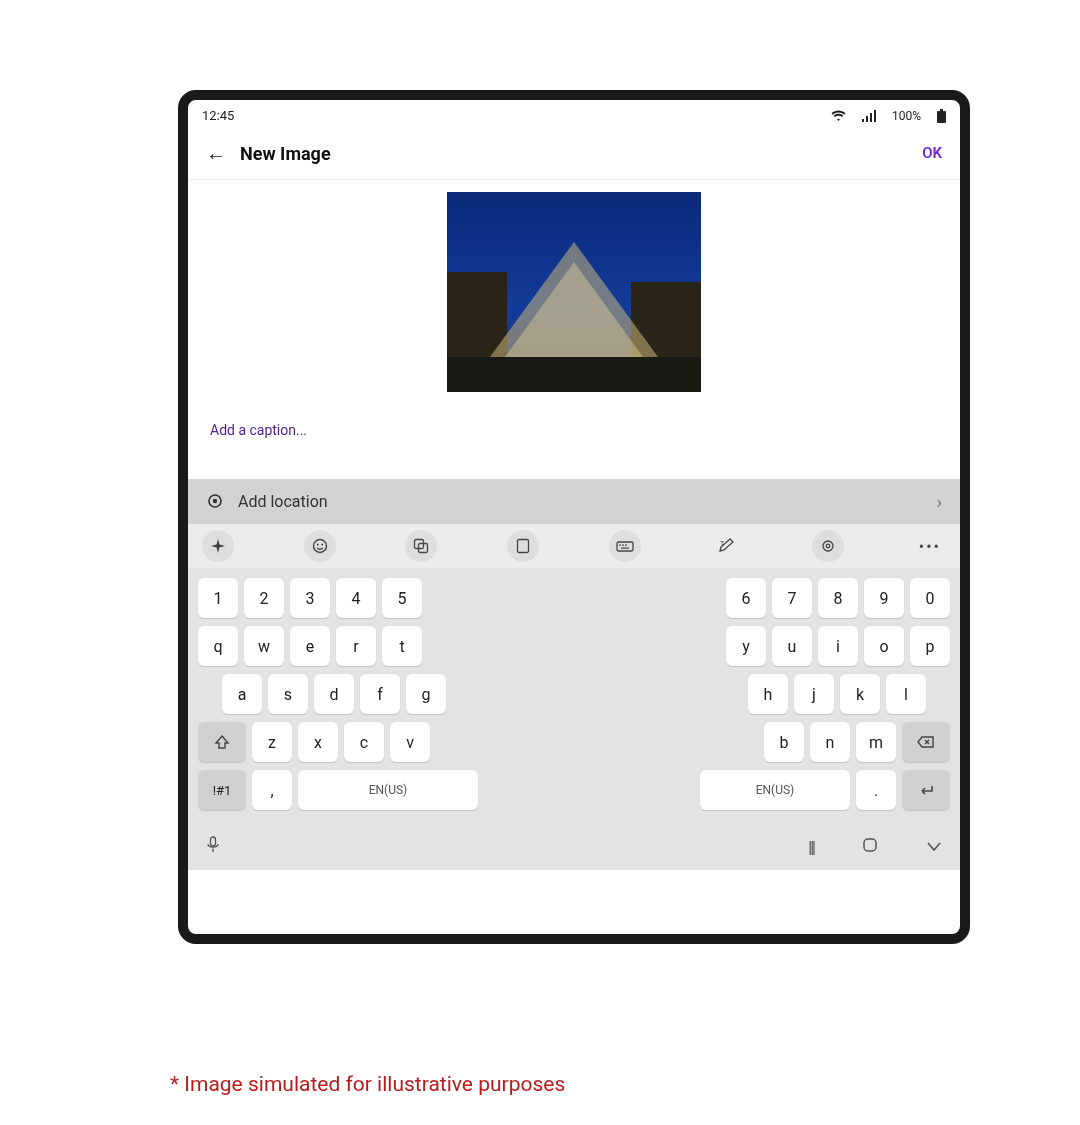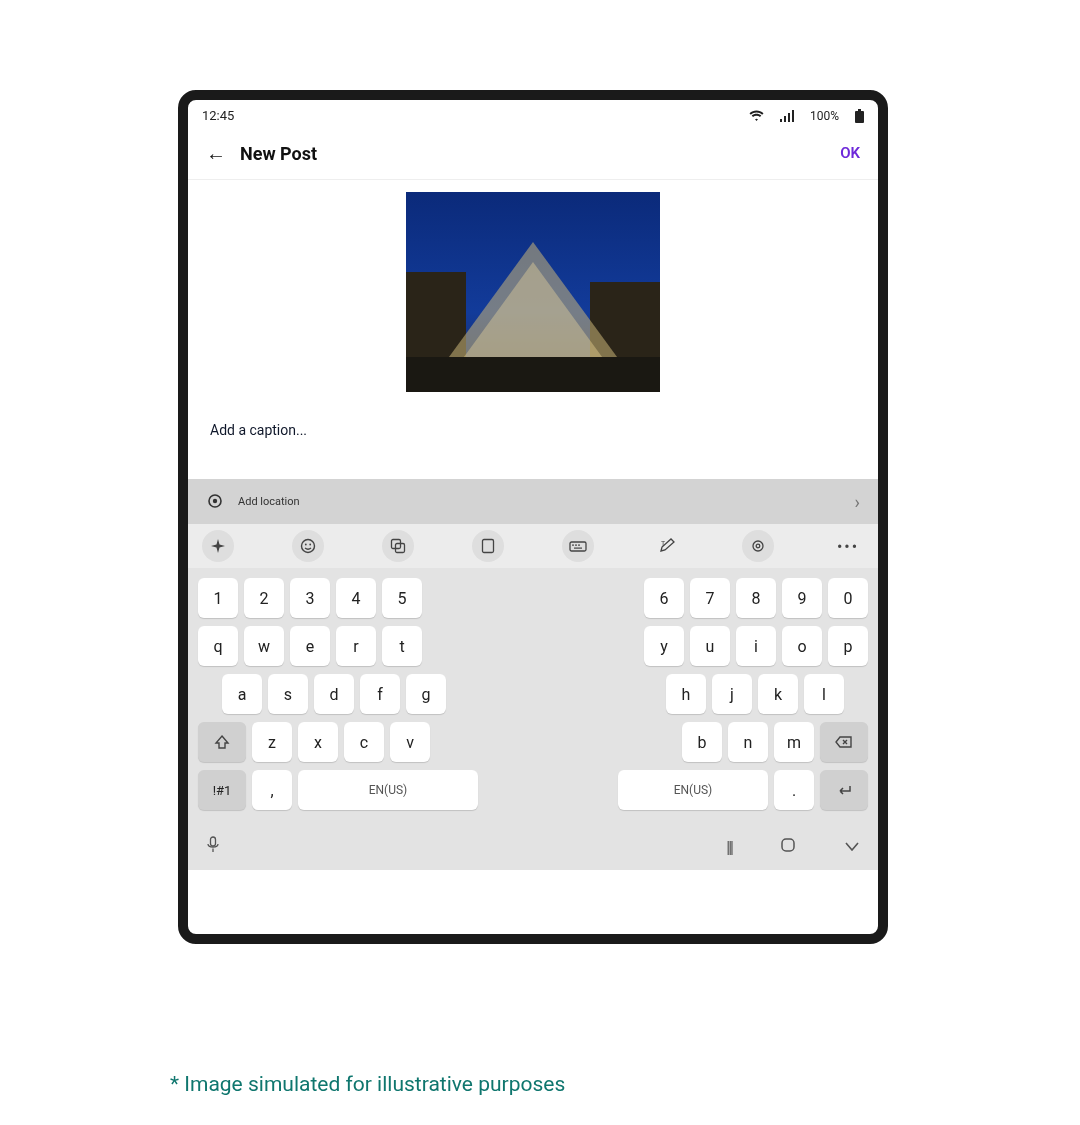--- a/index.html
+++ b/index.html
@@ -7,21 +7,21 @@
     font-family: -apple-system, BlinkMacSystemFont, "Segoe UI", Roboto, Arial, sans-serif;
     background: #fff;
     width: 1080px;
     height: 1125px;
     position: relative;
   }
   .device-frame {
     position: absolute;
     left: 178px;
     top: 90px;
-    width: 710px;
+    width: 792px;
     height: 854px;
     border: 10px solid #1a1a1a;
     border-radius: 18px;
     background: #fff;
     overflow: hidden;
   }
   .device-notch {
     position: absolute;
     left: 50%;
     transform: translateX(-50%);
@@ -67,26 +67,26 @@
     border-bottom: 130px solid rgba(200,180,120,0.55);
   }
   .pyramid-inner {
     position: absolute; left: 50%; bottom: 20px; transform: translateX(-50%);
     width: 0; height: 0;
     border-left: 80px solid transparent;
     border-right: 80px solid transparent;
     border-bottom: 110px solid rgba(255,230,160,0.35);
   }
   .caption-area { padding: 28px 22px 40px; }
-  .caption-placeholder { color: #0f172a; font-size: 14px; }
+  .caption-placeholder { color: #4c1d95; font-size: 14px; }
   .location-row {
     display: flex; align-items: center; justify-content: space-between;
     background: #d3d3d3; padding: 12px 18px; cursor: pointer;
   }
-  .location-left { display: flex; align-items: center; gap: 14px; color: #333; font-size: 11px; }
+  .location-left { display: flex; align-items: center; gap: 14px; color: #333; font-size: 16px; }
   .chevron { color: #777; font-size: 18px; }
   .kb-toolbar {
     display: flex; align-items: center; justify-content: space-between;
     background: #ececec; padding: 6px 14px;
   }
   .kb-tool {
     width: 32px; height: 32px; display: flex; align-items: center; justify-content: center;
     color: #444; cursor: pointer; border-radius: 16px;
   }
   .kb-tool.pill { background: #dedede; }
@@ -111,21 +111,21 @@
   .kb-half.indent-1r { margin-right: 24px; }
   .navbar {
     background: #e3e3e3;
     display: flex; align-items: center; justify-content: space-between;
     padding: 10px 18px 12px;
   }
   .nav-right { display: flex; gap: 48px; align-items: center; color: #555; }
   .nav-icon { cursor: pointer; }
   .footnote {
     position: absolute; left: 170px; top: 1072px;
-    font-size: 21px; color: #0f766e;
+    font-size: 21px; color: #b91c1c;
   }
 </style>
 </head>
 <body>
 
 <div class="device-frame">
   <div class="device-notch"></div>
 
   <div class="status-bar">
     <span>12:45</span>
@@ -143,21 +143,21 @@
       <svg width="9" height="14" viewBox="0 0 9 14">
           <rect x="3" y="0" width="3" height="2" fill="#222"></rect>
           <rect x="0" y="2" width="9" height="12" rx="1" fill="#222"></rect>
         </svg>
     </div>
   </div>
 
   <div class="app-header">
     <div class="app-header-left">
       <span class="back-icon">←</span>
-      <span class="app-title">New Post</span>
+      <span class="app-title">New Image</span>
     </div>
     <span class="ok-btn">OK</span>
   </div>
 
   <div class="post-image-wrap">
     <div class="post-image">
       <div class="sky"></div>
       <div class="building-l"></div>
       <div class="building-r"></div>
       <div class="pyramid"></div>

